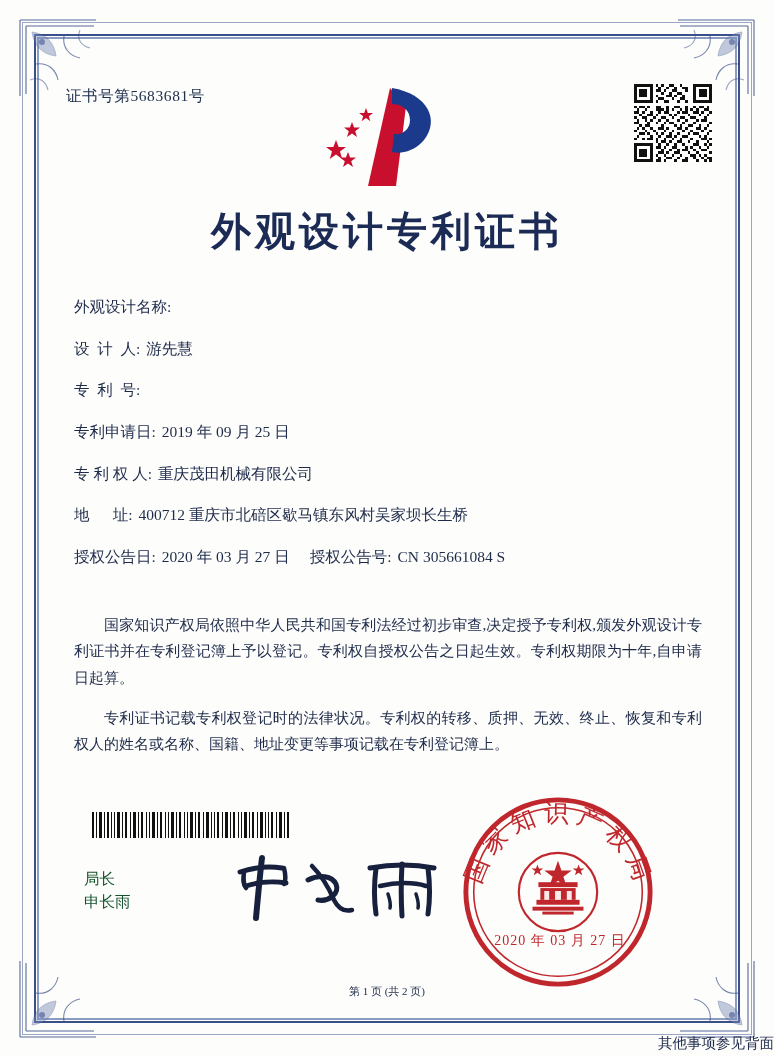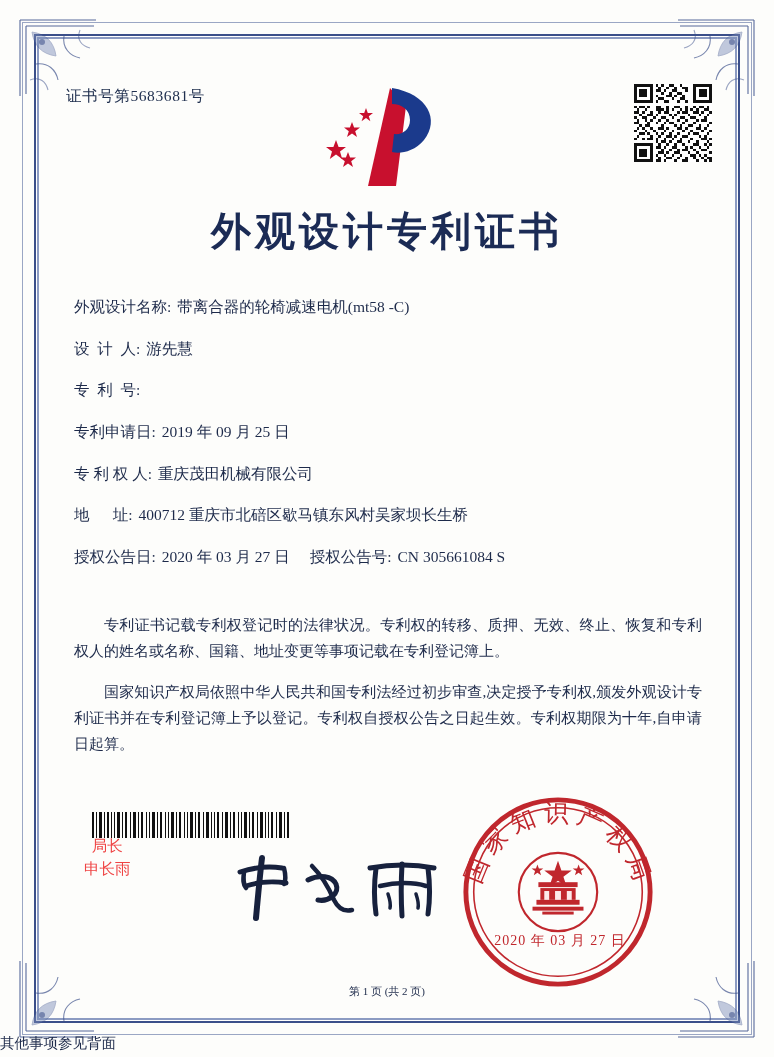--- a/index.html
+++ b/index.html
@@ -157,25 +157,24 @@
     top: 760px;
     width: 200px;
     height: 26px;
   }
   .barcode svg { display:block; width:100%; height:100%; }
 
   
   .sig-block {
     position: absolute;
     left: 32px;
-    top: 782px;
+    top: 815px;
     font-size: 15.5px;
-    color: #ef4444;
+    color: #14532d;
     line-height: 1.5;
-    text-align: center;
   }
   .sig-script {
     position: absolute;
     left: 172px;
     top: 800px;
     width: 230px;
     height: 72px;
   }
   .sig-script svg { display:block; width:100%; height:100%; }
 
@@ -209,21 +208,21 @@
     bottom: 6px;
     text-align: center;
     font-size: 11px;
     color: #1d2a4a;
   }
   .footer-note {
     position: absolute;
     left: 0;
     right: 0;
     bottom: 4px;
-    text-align: left;
+    text-align: right;
     font-size: 14.5px;
     color: #1d2a4a;
   }
 </style>
 </head>
 <body>
 
 <div class="page">
 
   <div class="frame-outer"></div>
@@ -512,21 +511,20 @@
             <rect x="28" y="28" width="1" height="1"></rect>
         </g>
       </svg>
     </div>
 
     <div class="title">外观设计专利证书</div>
 
     <div class="fields">
       <div class="field-row">
         <span class="f-label">外观设计名称:</span>
-        <span class="f-value">带离合器的轮椅减速电机(mt58 -C)</span>
       </div>
       <div class="field-row">
         <span class="f-label">设  计  人:</span>
         <span class="f-value">游先慧</span>
       </div>
       <div class="field-row">
         <span class="f-label">专  利  号:</span>
       </div>
       <div class="field-row">
         <span class="f-label">专利申请日:</span>
@@ -542,22 +540,22 @@
       </div>
       <div class="field-row two">
         <span class="f-label">授权公告日:</span>
         <span class="f-value">2020 年 03 月 27 日</span>
         <span class="f-label2">授权公告号:</span>
         <span class="f-value">CN 305661084 S</span>
       </div>
     </div>
 
     <div class="paras">
+      <p>国家知识产权局依照中华人民共和国专利法经过初步审查,决定授予专利权,颁发外观设计专利证书并在专利登记簿上予以登记。专利权自授权公告之日起生效。专利权期限为十年,自申请日起算。</p>
       <p>专利证书记载专利权登记时的法律状况。专利权的转移、质押、无效、终止、恢复和专利权人的姓名或名称、国籍、地址变更等事项记载在专利登记簿上。</p>
-      <p>国家知识产权局依照中华人民共和国专利法经过初步审查,决定授予专利权,颁发外观设计专利证书并在专利登记簿上予以登记。专利权自授权公告之日起生效。专利权期限为十年,自申请日起算。</p>
     </div>
 
     <div class="barcode">
       <svg viewBox="0 0 200 26" shape-rendering="crispEdges">
         <g fill="#111111">
           <rect x="0" y="0" width="2" height="26"></rect>
             <rect x="4" y="0" width="1" height="26"></rect>
           <rect x="7" y="0" width="3" height="26"></rect>
             <rect x="12" y="0" width="1" height="26"></rect>
           <rect x="15" y="0" width="2" height="26"></rect>

